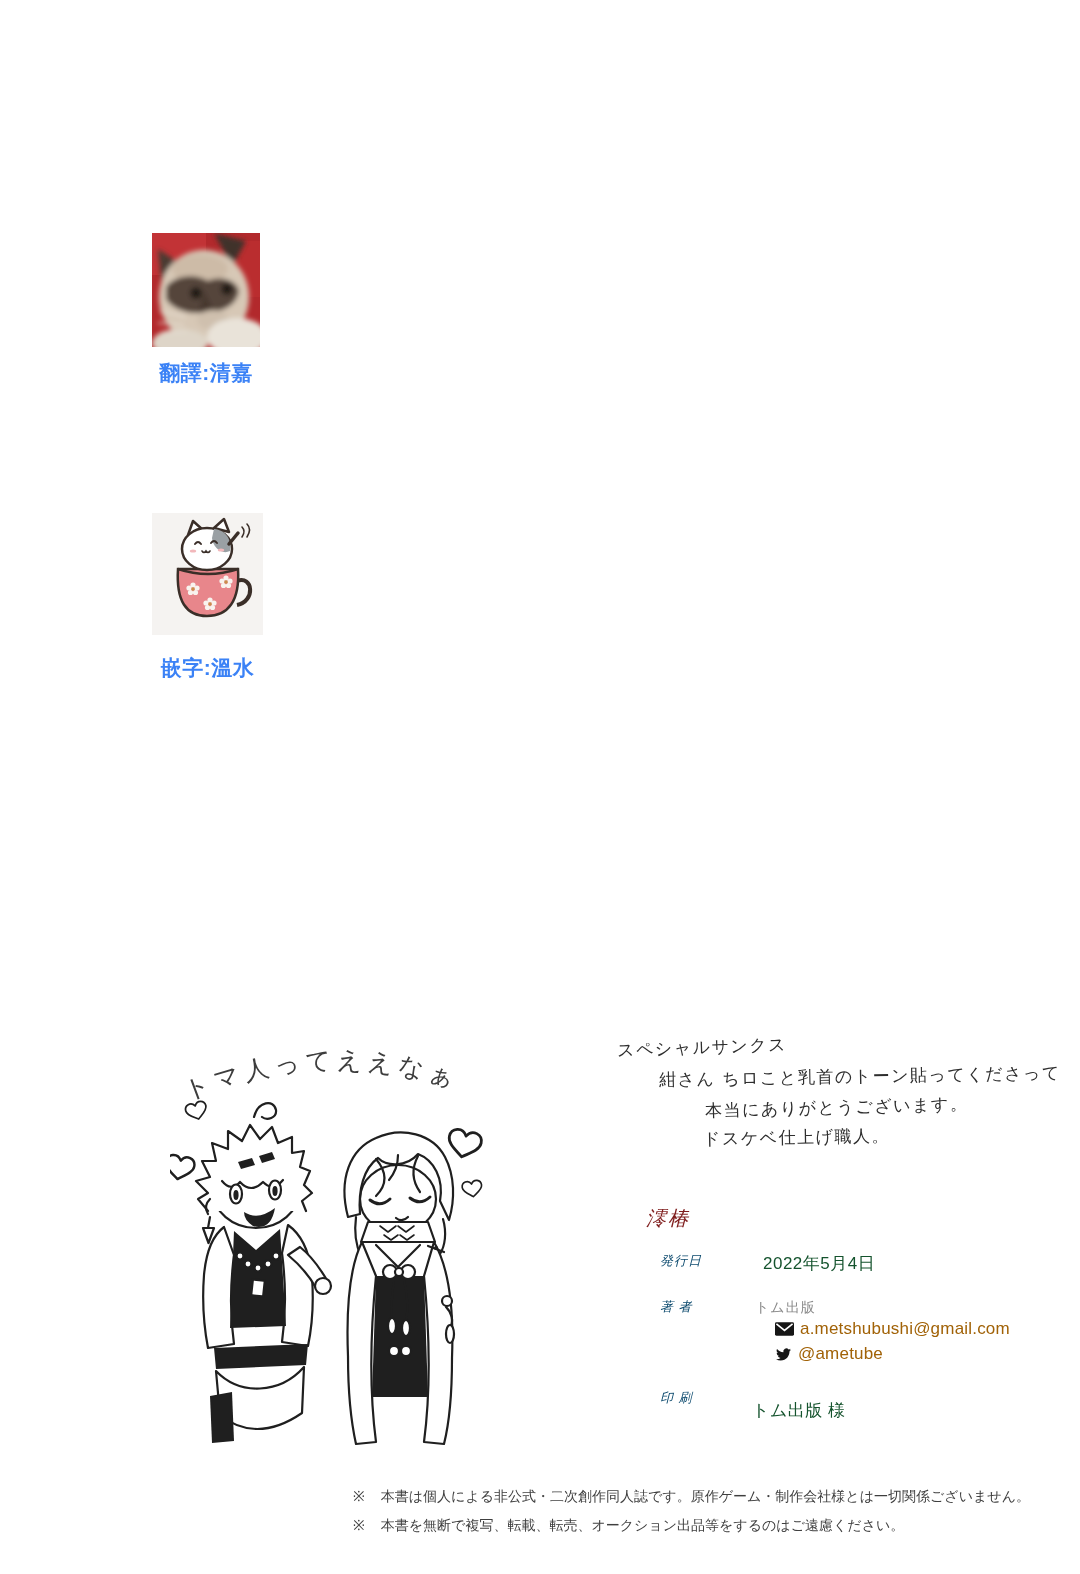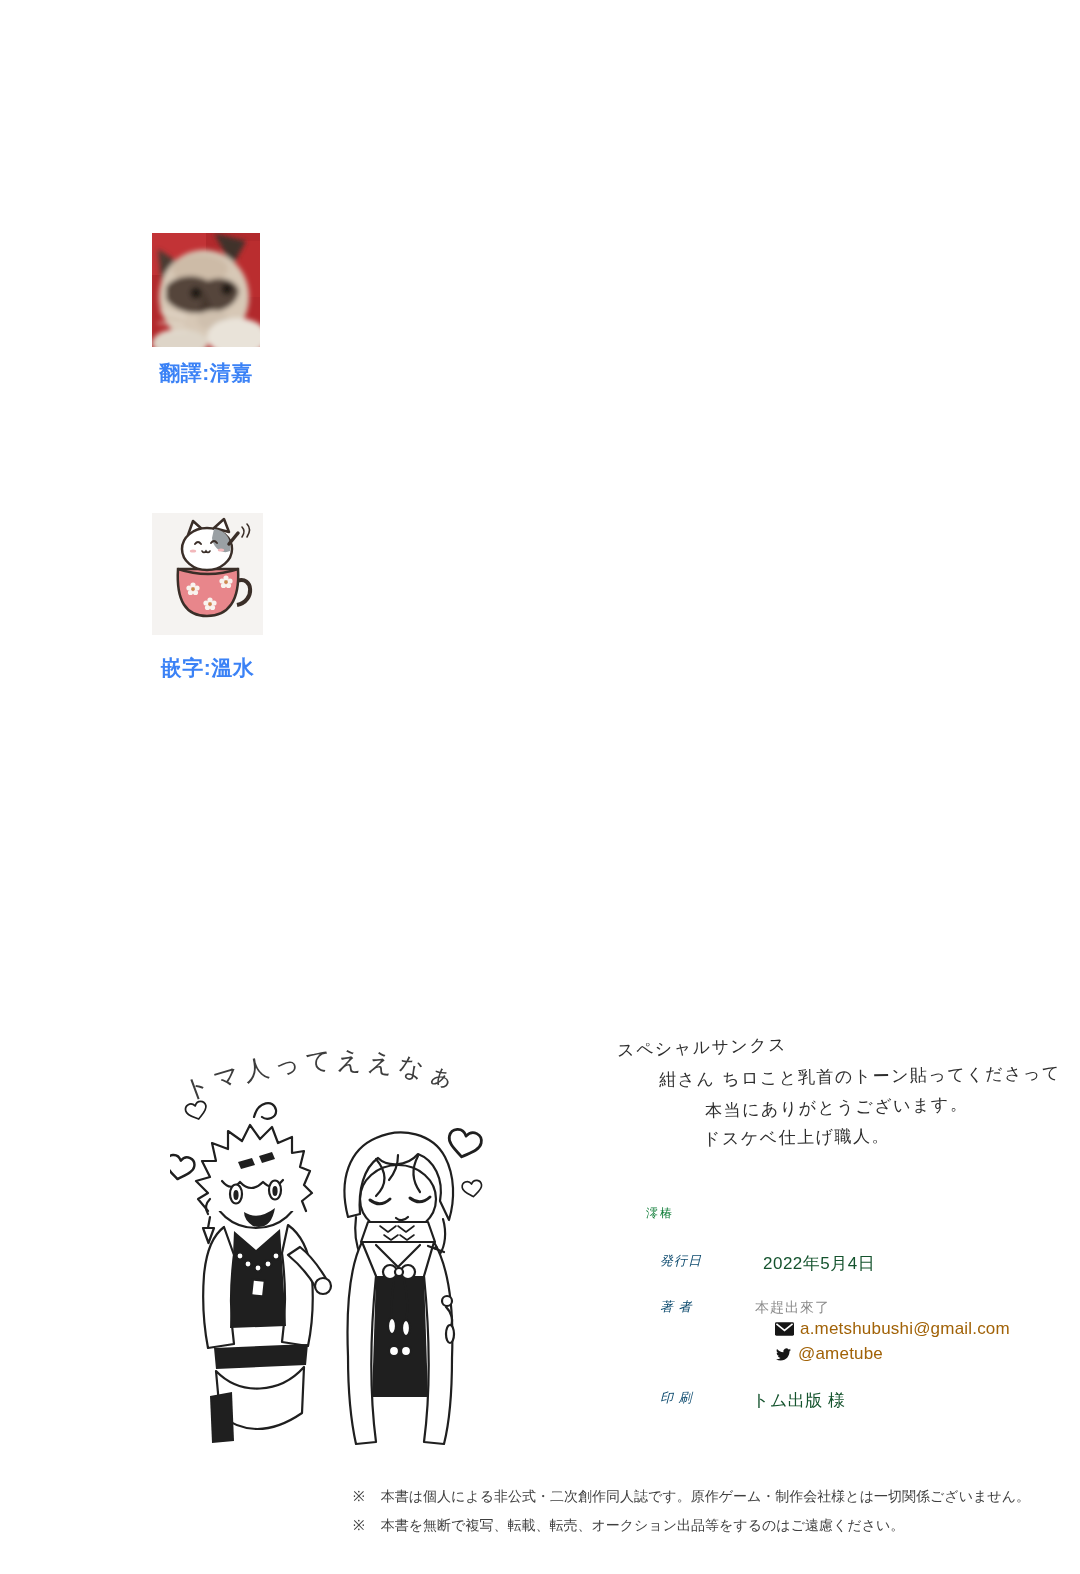--- a/index.html
+++ b/index.html
@@ -19,21 +19,21 @@
     position:absolute;font-size:21px;font-weight:700;color:#161616;line-height:26px;
     white-space:pre-line;letter-spacing:0px;
   }
   
   .thanks-line{
     position:absolute;font-size:17px;color:#2e2e2e;letter-spacing:1.5px;white-space:nowrap;
     font-family:"DejaVu Sans", sans-serif;
   }
   
   .colophon{position:absolute;left:646px;top:1205px;width:420px;height:230px;color:#6e6e6e;}
-  .colo-title{position:absolute;left:0;top:0;font-size:12px;letter-spacing:2px;color:#15803d;}
+  .colo-title{position:absolute;left:0;top:0;font-size:20px;letter-spacing:2px;color:#7f1d1d;font-style:italic;}
   .colo-label{position:absolute;font-size:13px;letter-spacing:1px;color:#0c4a6e;white-space:nowrap;font-style:italic;}
   .colo-value{position:absolute;font-size:17px;letter-spacing:0.5px;color:#14532d;white-space:nowrap;}
   .contact-line{position:absolute;display:flex;align-items:center;gap:6px;}
   .contact-line .txt{font-size:17px;color:#a16207;letter-spacing:0.2px;white-space:nowrap;}
   .contact-line svg{display:block;}
   
   .disclaimer{position:absolute;left:353px;top:1486px;color:#3f3f3f;}
   .disc-row{display:flex;gap:16px;margin-bottom:9px;align-items:flex-start;}
   .disc-marker{font-size:14px;line-height:20px;}
   .disc-text{font-size:14px;line-height:20px;letter-spacing:0px;white-space:nowrap;}
@@ -237,39 +237,39 @@
     <div class="thanks-line" style="left:118px;top:96px;transform:rotate(-1deg);">ドスケベ仕上げ職人。</div>
   </div>
 
   <div class="colophon">
     <div class="colo-title">澪椿</div>
 
     <div class="colo-label" style="left:14px;top:47px;">発行日</div>
     <div class="colo-value" style="left:117px;top:47px;">2022年5月4日</div>
 
     <div class="colo-label" style="left:14px;top:93px;">著 者</div>
-    <div class="colo-value" style="left:109px;top:94px;font-size:14px;color:#8a8a8a;letter-spacing:1px;">本趕出來了</div>
+    <div class="colo-value" style="left:109px;top:94px;font-size:14px;color:#8a8a8a;letter-spacing:1px;">トム出版</div>
 
     <div class="contact-line" style="left:129px;top:114px;">
       <svg width="19" height="14" viewBox="0 0 20 14">
         <rect width="20" height="14" rx="1.5" fill="#161616"></rect>
         <path d="M1.5,1.5 L10,8.5 L18.5,1.5" stroke="#ffffff" stroke-width="1.7" fill="none"></path>
       </svg>
       <span class="txt">a.metshubushi@gmail.com</span>
     </div>
 
     <div class="contact-line" style="left:129px;top:139px;">
       <svg width="17" height="15" viewBox="0 0 24 24">
         <path fill="#161616" d="M23.953 4.57a10 10 0 01-2.825.775 4.958 4.958 0 002.163-2.723c-.951.555-2.005.959-3.127 1.184a4.92 4.92 0 00-8.384 4.482C7.69 8.095 4.067 6.13 1.64 3.162a4.822 4.822 0 00-.666 2.475c0 1.71.87 3.213 2.188 4.096a4.904 4.904 0 01-2.228-.616v.06a4.923 4.923 0 003.946 4.827 4.996 4.996 0 01-2.212.085 4.936 4.936 0 004.604 3.417 9.867 9.867 0 01-6.102 2.105c-.39 0-.779-.023-1.17-.067a13.995 13.995 0 007.557 2.209c9.053 0 13.998-7.496 13.998-13.985 0-.21 0-.42-.015-.63A9.935 9.935 0 0024 4.59z"></path>
       </svg>
       <span class="txt">@ametube</span>
     </div>
 
     <div class="colo-label" style="left:14px;top:184px;">印 刷</div>
-    <div class="colo-value" style="left:106px;top:184px;">トム出版 様</div>
+    <div class="colo-value" style="left:106px;top:194px;">トム出版 様</div>
   </div>
 
   <div class="disclaimer">
     <div class="disc-row">
       <span class="disc-marker">※</span>
       <span class="disc-text">本書は個人による非公式・二次創作同人誌です。原作ゲーム・制作会社様とは一切関係ございません。</span>
     </div>
     <div class="disc-row">
       <span class="disc-marker">※</span>
       <span class="disc-text">本書を無断で複写、転載、転売、オークション出品等をするのはご遠慮ください。</span>

